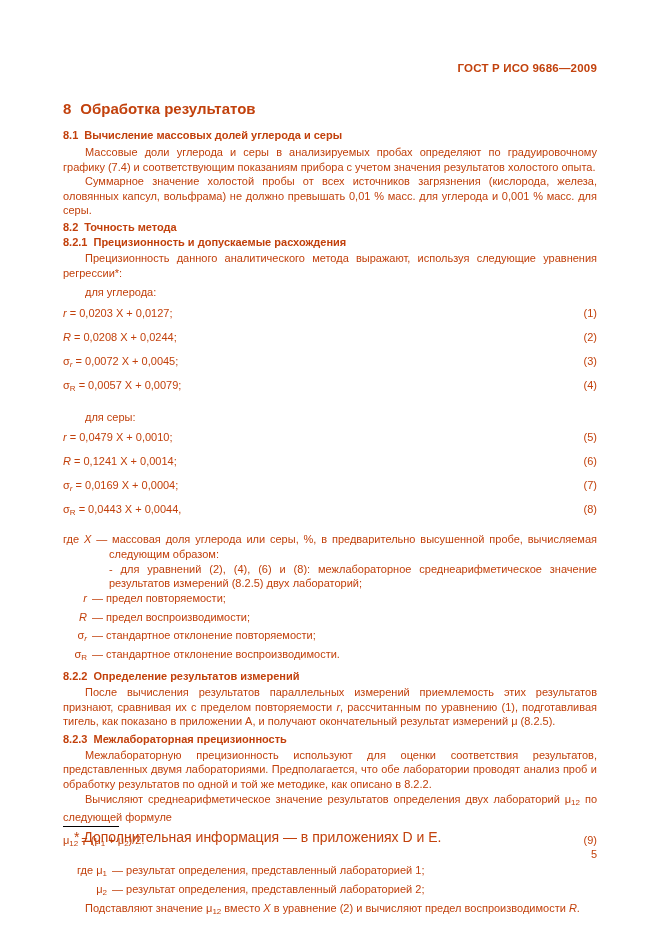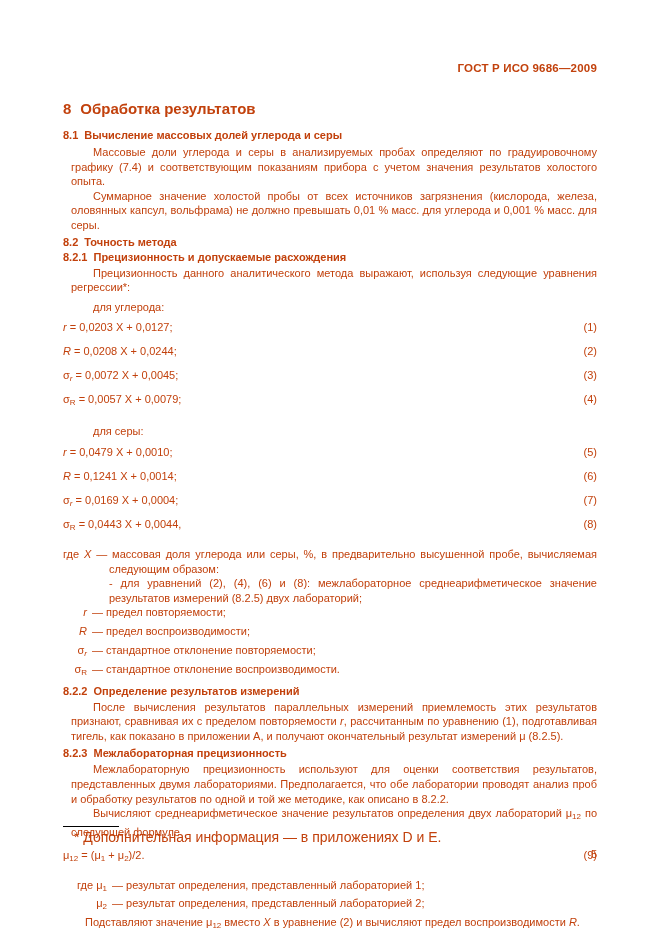--- a/index.html
+++ b/index.html
@@ -62,21 +62,21 @@
 
   
   .para {
     font-size: 11px;
     line-height: 14.6px;
     margin: 0;
     text-align: justify;
     text-justify: inter-word;
     hyphens: manual;
   }
-  .para.indent { text-indent: 22px; margin-left: 8px; }
+  .para.indent { text-indent: 22px; }
   .para.nojust { text-align: left; }
 
   
   .eq-row {
     position: relative;
     font-size: 11px;
     line-height: 14px;
     height: 24px;
   }
   .eq-body {

